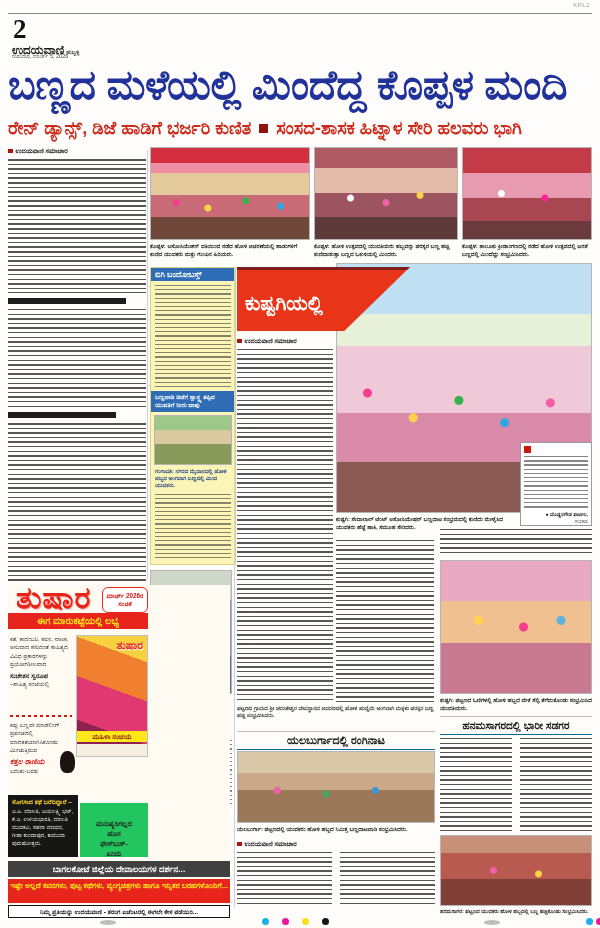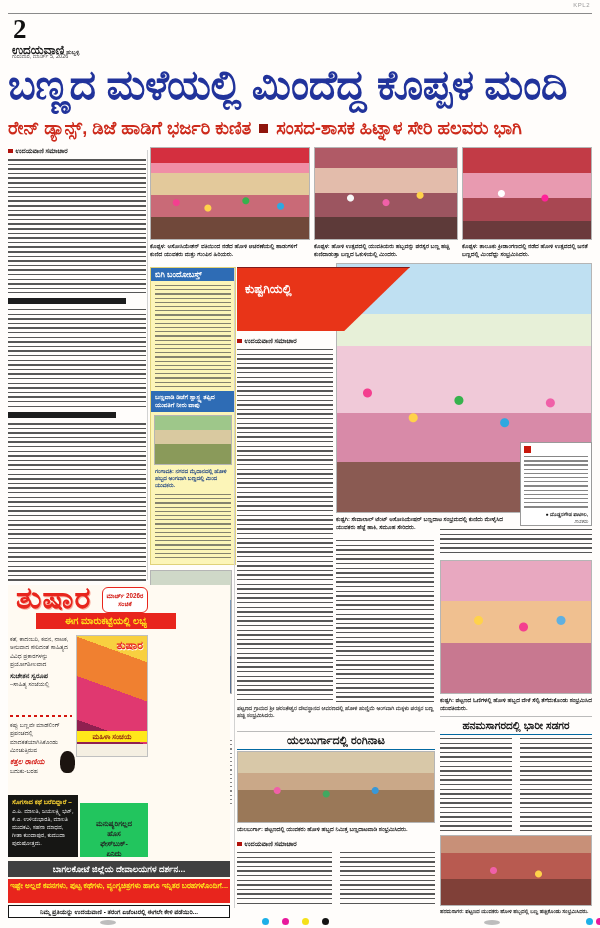--- a/index.html
+++ b/index.html
@@ -69,22 +69,22 @@
     radial-gradient(circle at 80% 45%,#60b0e0 0 4px,transparent 5px),
     linear-gradient(180deg,#e8a8c0 0 30%,#f0c090 30% 62%,#c87890 62%);}
   .ph9{background:
     radial-gradient(circle at 35% 50%,#f060a8 0 3px,transparent 4px),
     radial-gradient(circle at 65% 55%,#ffd24a 0 3px,transparent 4px),
     linear-gradient(180deg,#c89078 0 24%,#b85a50 24% 62%,#804038 62%);}
   
   .ybox{background:#fcf5b8;border:1px solid #e0d27a;box-sizing:border-box;}
   .ybox .band{background:#2e6cb5;color:#fff;font-weight:bold;}
   
-  .redtitle{background:#e83418;border-top:1px solid #7f1d1d;clip-path:polygon(0 0,100% 0,62% 100%,0 100%);
-            color:#fff;font-weight:bold;font-size:12px;line-height:1.25;padding:14px 8px;box-sizing:border-box;}
+  .redtitle{background:#e83418;border-top:3px solid #7f1d1d;clip-path:polygon(0 0,100% 0,62% 100%,0 100%);
+            color:#fff;font-weight:bold;font-size:20px;line-height:1.25;padding:21px 8px;box-sizing:border-box;}
   .quote{background:#fff;border:1px solid #9a9a9a;box-sizing:border-box;padding:3px;}
   .quote .qmark{width:7px;height:7px;background:#c8180c;}
   .subhead2{font-size:10.5px;font-weight:bold;color:#141414;border-top:1px solid #bbb;border-bottom:1px solid #0369a1;
             display:flex;align-items:center;justify-content:center;}
   
   .ad{background:#fffaf2;}
   .adbrand{font-size:30px;font-weight:bold;color:#e8251d;text-shadow:1px 1px 0 #f8b0a0;letter-spacing:1px;}
   .adband-red{background:#e8251d;color:#ffe81a;font-weight:bold;font-size:9.5px;display:flex;align-items:center;justify-content:center;}
   .adbadge{background:#fff;border:1px solid #e8251d;border-radius:6px;color:#d3150f;font-weight:bold;font-size:6.3px;
            display:flex;align-items:center;justify-content:center;text-align:center;line-height:1.25;padding:2px;box-sizing:border-box;}
@@ -197,21 +197,21 @@
     </div>
     <div style="display:flex;gap:8px;margin-top:4px;">
       <div class="gk" style="width:95px;height:52px;"></div>
       <div class="gk" style="width:95px;height:52px;"></div>
     </div>
   </div>
 
   <div class="abs ad" style="left:8px;top:585px;width:222px;height:333px;">
     <div class="abs adbrand" style="left:8px;top:-4px;">ತುಷಾರ</div>
     <div class="abs adbadge" style="left:94px;top:2px;width:46px;height:26px;">ಮಾರ್ಚ್ 2026ರ ಸಂಚಿಕೆ</div>
-    <div class="abs adband-red" style="left:0;top:28px;width:140px;height:16px;margin-left:28px;">ಈಗ ಮಾರುಕಟ್ಟೆಯಲ್ಲಿ ಲಭ್ಯ</div>
+    <div class="abs adband-red" style="left:0;top:28px;width:140px;height:16px;">ಈಗ ಮಾರುಕಟ್ಟೆಯಲ್ಲಿ ಲಭ್ಯ</div>
     <div class="abs adtext" style="left:2px;top:50px;width:64px;">
       <span>ಕತೆ, ಕಾದಂಬರಿ, ಕವನ, ನಾಟಕ, ಅನುವಾದ ಸೇರಿದಂತೆ ಸಾಹಿತ್ಯದ ವಿವಿಧ ಪ್ರಕಾರಗಳನ್ನು ಪ್ರಯೋಗಶೀಲವಾದ</span>
       <div style="font-weight:bold;font-size:6.6px;margin-top:2px;">ಸುಚೇತನ ಸ್ವರೂಪ</div>
       <div>–ಸಾಹಿತ್ಯ ಸಂಜೆಯಲ್ಲಿ</div>
     </div>
     <div class="abs squiggle" style="left:2px;top:130px;width:62px;"></div>
     <div class="abs adtext" style="left:2px;top:136px;width:64px;">
       <span>ಕಪ್ಪು ಬಣ್ಣವೇ ಮಾಡೆಲಿಂಗ್ ಪ್ರಪಂಚದಲ್ಲಿ ಮಾದಕತೆಯಾಗಿಸಿಕೊಂಡು ಮಿಂಚುತ್ತಿರುವ</span>
       <div style="font-weight:bold;color:#d3150f;font-size:7.4px;margin-top:2px;font-style:italic;">ಕತ್ತಲ ರಾಣಿಯ</div>
       <div>ಬದುಕು-ಬರಹ</div>

